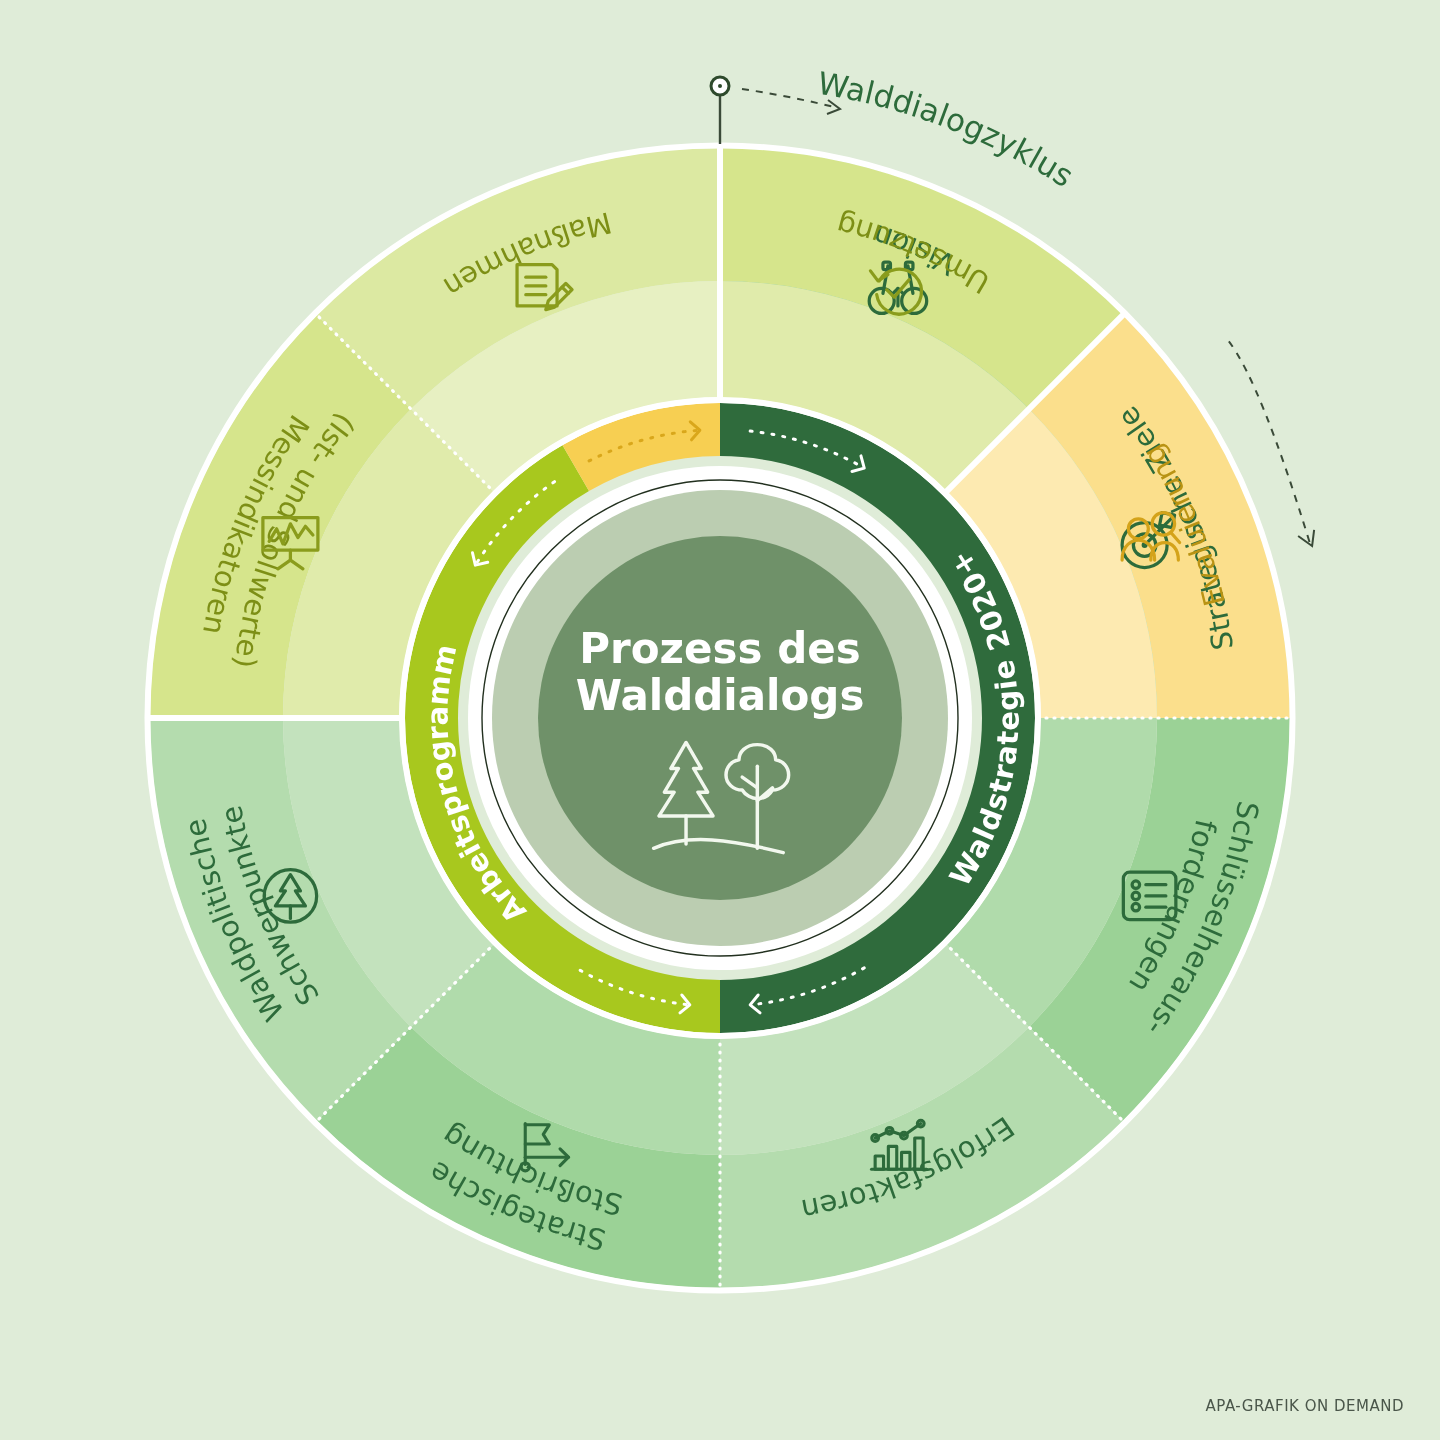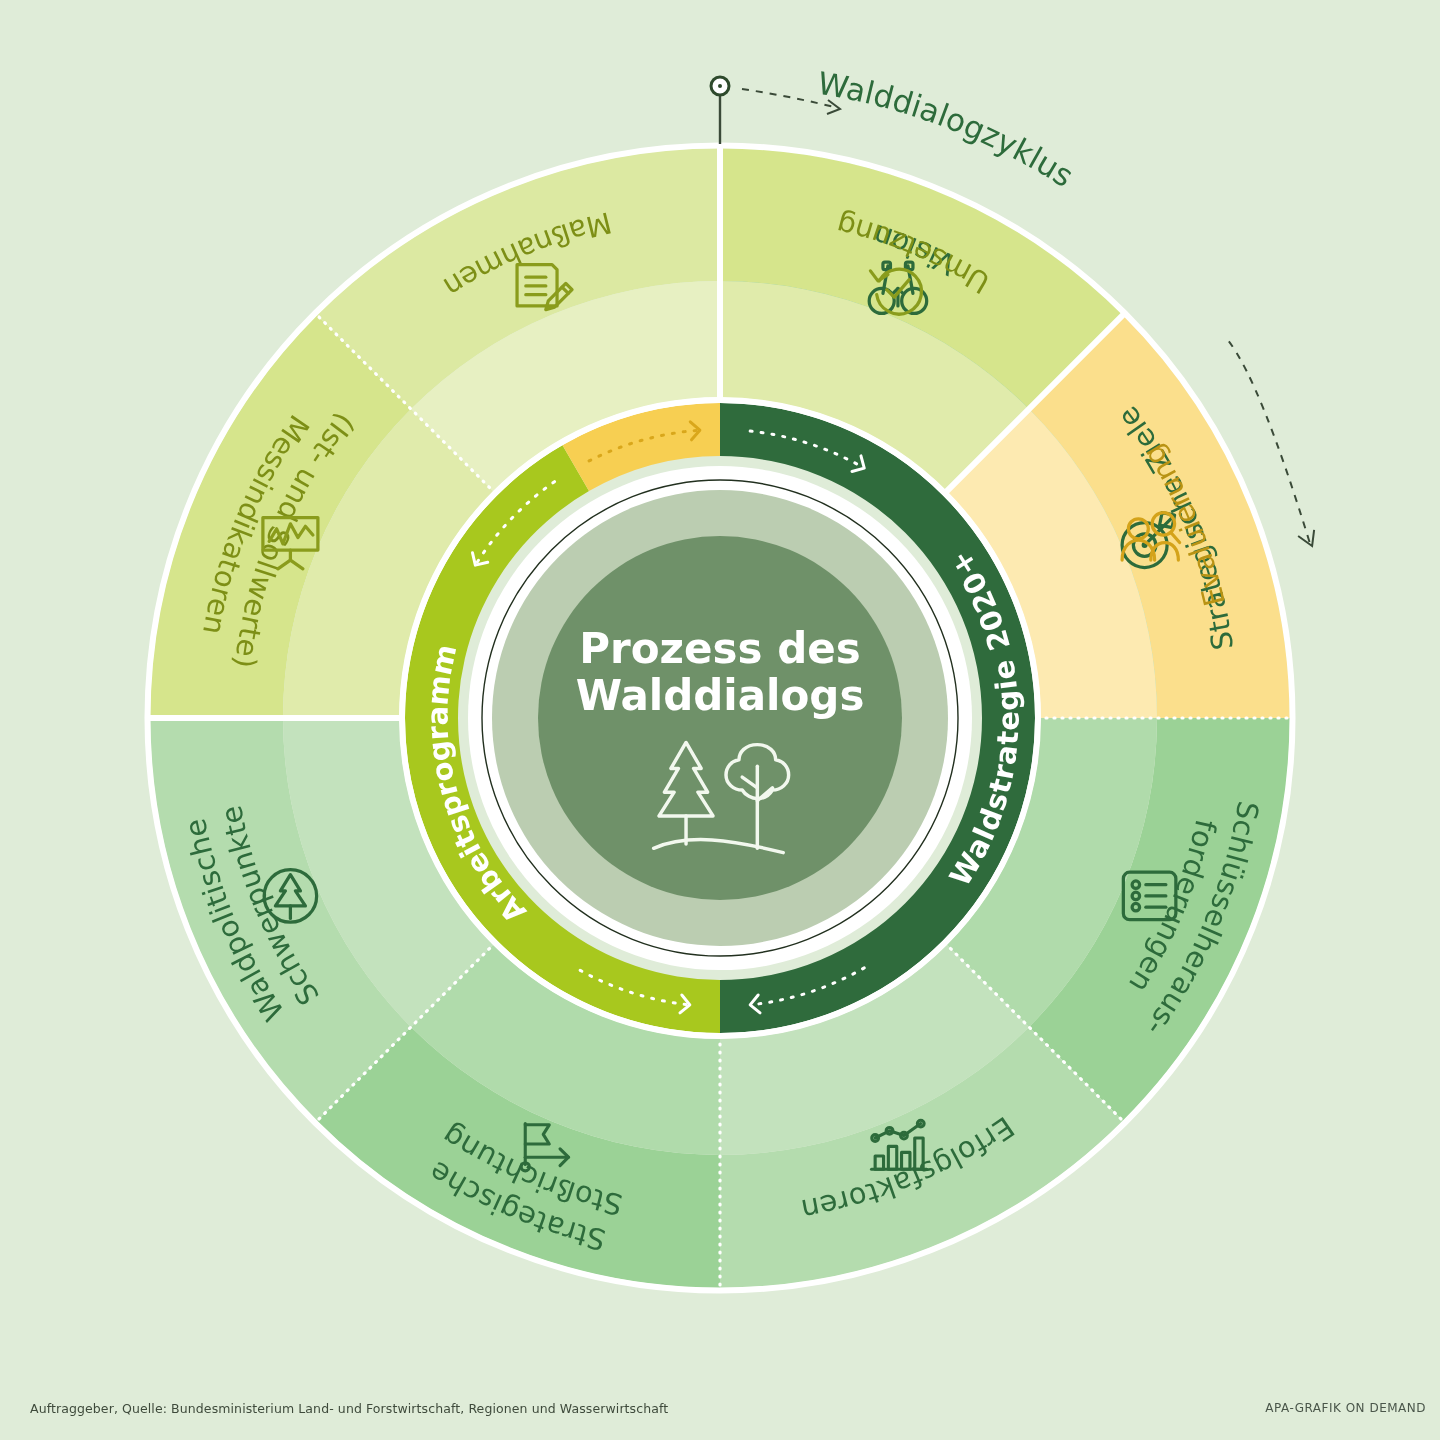--- a/index.html
+++ b/index.html
@@ -17,22 +17,22 @@
   .seg-label.gold{fill:#b99313;}
   .ring-label{font-family:"DejaVu Sans",sans-serif;font-size:29px;font-weight:bold;letter-spacing:.4px;}
   .cycle-label{font-family:"DejaVu Sans",sans-serif;font-size:31px;fill:#2d6b3b;}
   .center-title{font-family:"DejaVu Sans",sans-serif;font-size:42px;font-weight:bold;fill:#ffffff;}
   .footer{
     position:absolute;left:30px;bottom:24px;
     font-family:"DejaVu Sans",sans-serif;font-size:12.5px;color:#3e4a3b;
     letter-spacing:.1px;
   }
   .credit{
-    position:absolute;right:14px;bottom:25px;
-    font-family:"DejaVu Sans",sans-serif;font-size:12px;color:#4a564a;
+    position:absolute;right:36px;bottom:25px;
+    font-family:"DejaVu Sans",sans-serif;font-size:15px;color:#4a564a;
     letter-spacing:.5px;
   }
 </style>
 </head>
 <body>
 
 <div id="stage">
 
   <svg id="wheel" viewBox="0 0 1440 1440">
     <defs>
@@ -251,15 +251,14 @@
         <circle cx="720" cy="86" r="9" fill="#ffffff" stroke="#2e4a2c" stroke-width="3"></circle>
         <circle cx="720" cy="86" r="2" fill="#2e4a2c"></circle>
         <path d="M 742 89 Q 790 96 838 108" fill="none" stroke="#3a4a38" stroke-width="2" stroke-dasharray="7 7"></path>
         <path d="M 828 100 L 840 109 L 827 114" fill="none" stroke="#3a4a38" stroke-width="2"></path>
         <text class="cycle-label"><textPath href="#cyclepath" startOffset="2%">Walddialogzyklus</textPath></text>
         <path d="M 1228.8707532650214 341.36459349548664 Q 1260.8707532650214 383.36459349548664 1310.1258283770762 543.9978461479755" fill="none" stroke="#3a4a38" stroke-width="2" stroke-dasharray="7 7"></path>
         <path d="M 1298.1258283770762 535.9978461479755 L 1312.1258283770762 545.9978461479755 L 1314.1258283770762 529.9978461479755" fill="none" stroke="#3a4a38" stroke-width="2"></path>
       </g>
   </svg>
 
-  <div class="footer">Auftraggeber, Quelle: Bundesministerium Land- und Forstwirtschaft, Regionen und Wasserwirtschaft</div>
   <div class="credit">APA-GRAFIK ON DEMAND</div>
 </div>
 
 </body></html>

